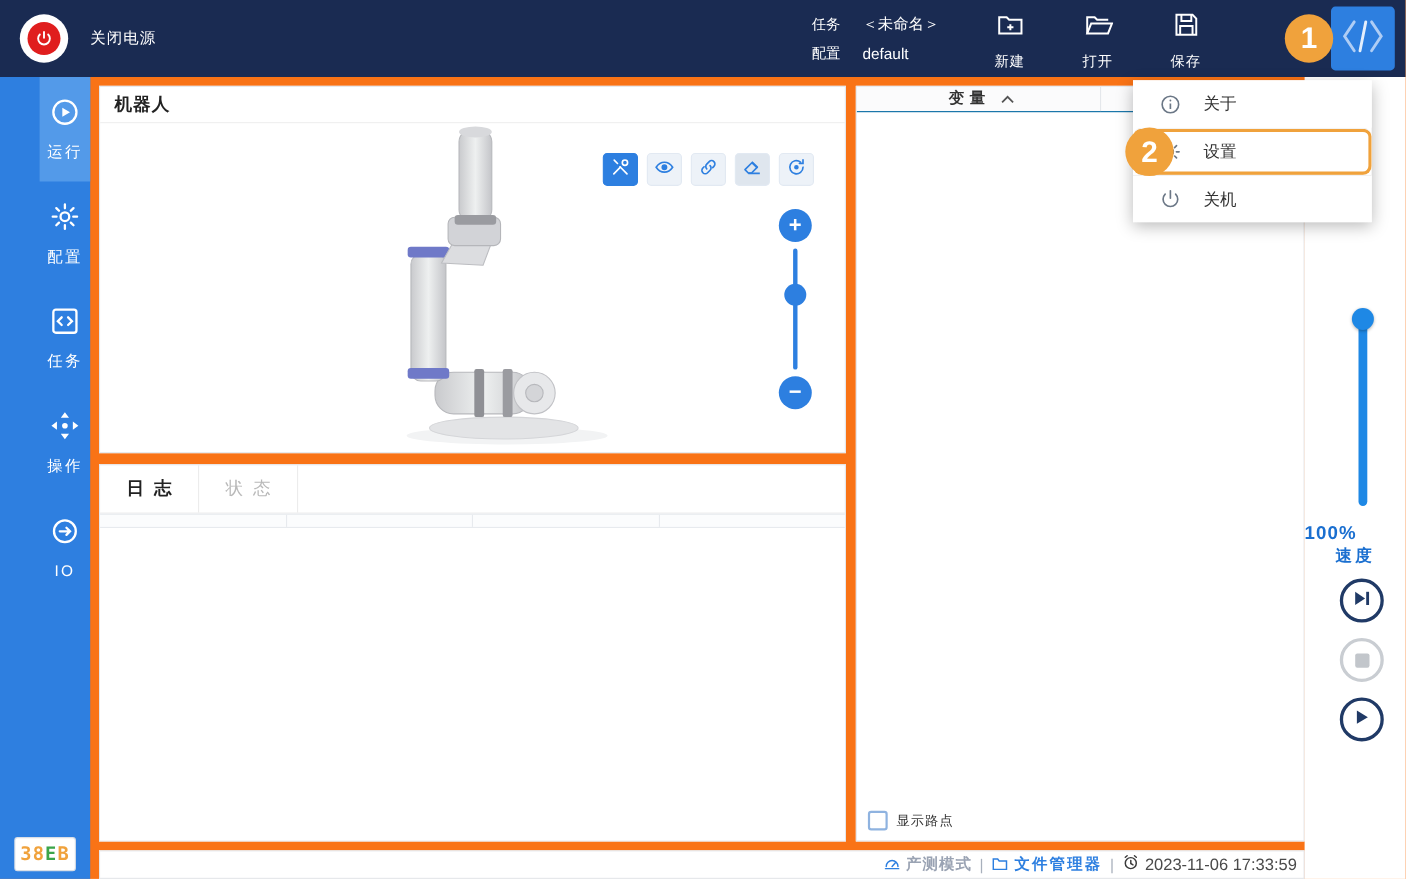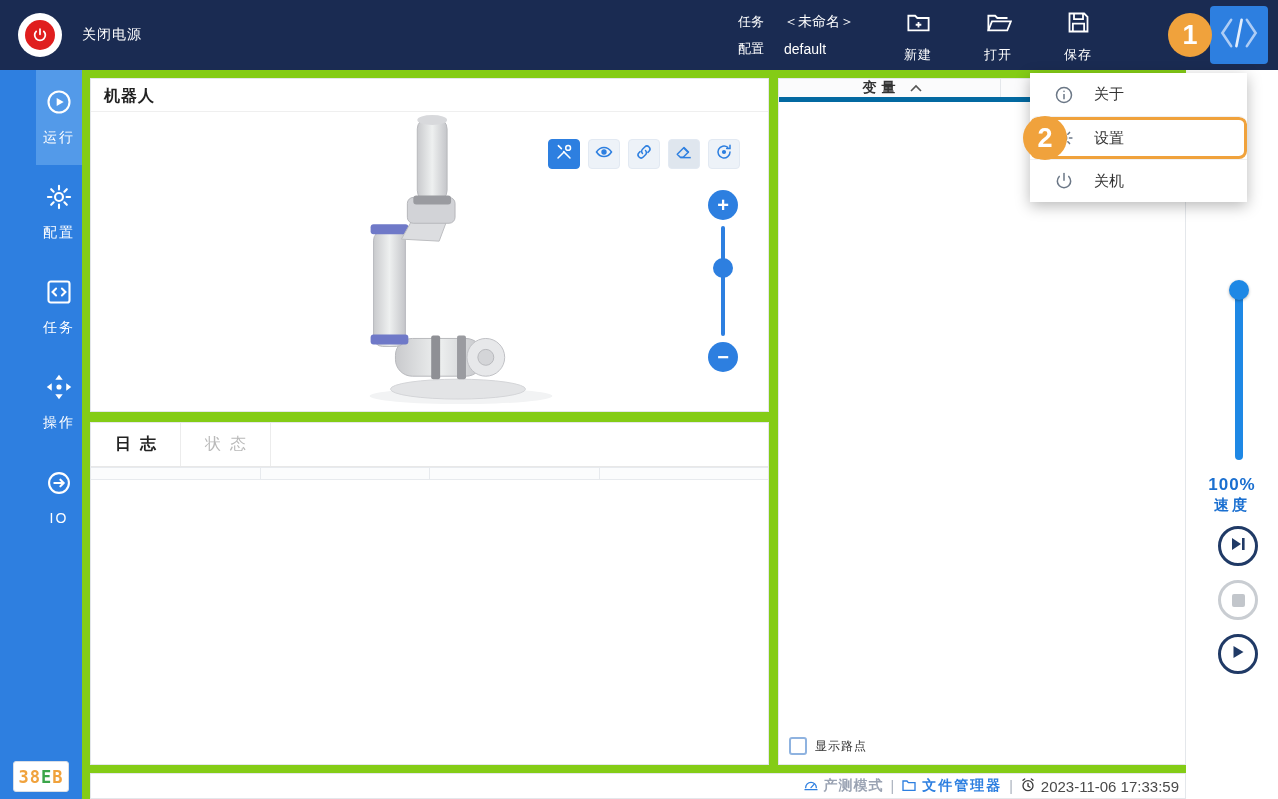--- a/index.html
+++ b/index.html
@@ -1,18 +1,18 @@
 <!DOCTYPE html>
 <html><head>
 <meta charset="utf-8">
 <style>
   * { margin:0; padding:0; box-sizing:border-box; }
   html,body { width:1278px; height:799px; background:#fff; }
   body { font-family:"Liberation Sans","DejaVu Sans",sans-serif; }
-  .screen { position:relative; width:1278px; height:799px; overflow:hidden; background:#84cc16; }
+  .screen { position:relative; width:1278px; height:799px; overflow:hidden; background:#f97316; }
 
   
   .topbar { position:absolute; left:0; top:0; width:1278px; height:70px; background:#1A2B52; color:#fff; }
   .tb-power { position:absolute; left:18px; top:13px; display:flex; align-items:center; gap:20px; cursor:pointer; }
   .power-circle { width:44px; height:44px; border-radius:50%; background:#fff; display:flex; align-items:center; justify-content:center; }
   .power-inner { width:30px; height:30px; border-radius:50%; background:#E01E1E; display:flex; align-items:center; justify-content:center; }
   .power-inner svg { width:16px; height:16px; }
   .tb-power-label { font-size:14px; letter-spacing:1px; }
   .tb-meta { position:absolute; left:738px; top:0; height:70px; display:flex; flex-direction:column; justify-content:center; gap:9px; }
   .tb-meta-row { display:flex; align-items:center; }
@@ -74,37 +74,37 @@
   .cb.checked::after { content:"✓"; }
   .cb-label { font-size:14px; color:#333; margin-left:5px; margin-right:15px; }
   .clear-btn { margin-left:26px; width:82px; height:25px; background:#FB5355; color:#fff; border:none; border-radius:3px; font-size:14px; letter-spacing:6px; padding-left:6px; display:flex; align-items:center; justify-content:center; cursor:pointer; font-family:inherit; }
   .thead { height:13px; display:flex; border-top:1px solid #E7EAEE; border-bottom:1px solid #E7EAEE; background:#FBFCFD; }
   .th { flex:1; border-right:1px solid #E7EAEE; }
   .th:last-child { border-right:none; }
   .log-body { flex:1; background:#fff; }
 
   
   .vars-panel { position:absolute; left:778px; top:78px; width:408px; height:687px; background:#fff; border:1px solid #E4E7EB; }
-  .vp-header { height:23px; display:flex; border-bottom:5px solid #0369a1; background:#FBFBFC;flex-direction:column; }
+  .vp-header { height:23px; display:flex; border-bottom:1px solid #0369a1; background:#FBFBFC; }
   .vp-cell-left { width:222px; border-right:1px solid #E4E7EB; display:flex; align-items:center; justify-content:center; gap:9px; }
   .vp-title { font-size:14px; font-weight:bold; color:#333; letter-spacing:5px; padding-left:5px; }
   .vp-chevron { display:flex; cursor:pointer; }
   .vp-cell-right { flex:1; }
   .waypoints { position:absolute; left:10px; bottom:9px; display:flex; align-items:center; gap:8px; }
   .wp-cb { width:18px; height:18px; border:2px solid #8FB3E0; border-radius:3px; background:#fff; cursor:pointer; }
   .wp-label { font-size:12px; color:#333; letter-spacing:1px; }
 
   
   .rcol { position:absolute; left:1186px; top:70px; width:92px; height:729px; background:#fff; }
   .cycle { position:absolute; top:112px; left:0; width:100%; display:flex; flex-direction:column; align-items:center; gap:5px; cursor:pointer; color:#203A66; }
   .cycle svg { width:36px; height:36px; }
   .cycle-label { font-size:14px; font-weight:bold; letter-spacing:2px; color:#203A66; }
   .vtrack { position:absolute; left:49px; top:212px; width:8px; height:178px; background:#1E88E5; border-radius:4px; cursor:pointer; }
   .vhandle { position:absolute; left:43px; top:210px; width:20px; height:20px; border-radius:50%; background:#1E88E5; box-shadow:0 1px 3px rgba(0,0,0,.3); cursor:grab; }
-  .speed-value { position:absolute; top:405px; left:0; width:100%; text-align:center; font-size:17px; font-weight:bold; color:#1A6FD0; letter-spacing:1px; }
+  .speed-value { position:absolute; top:405px; left:0; width:100%; text-align:left; font-size:17px; font-weight:bold; color:#1A6FD0; letter-spacing:1px; }
   .speed-label { position:absolute; top:426px; left:0; width:100%; text-align:center; font-size:15px; font-weight:bold; color:#1A6FD0; letter-spacing:3px; }
   .ctl { position:absolute; left:32px; width:40px; height:40px; border-radius:50%; border:3px solid #203A66; background:#fff; display:flex; align-items:center; justify-content:center; cursor:pointer; }
   .ctl-step { top:456px; } .ctl-stop { top:510px; border-color:#C9CDD2; } .ctl-play { top:564px; }
   .ctl svg { width:16px; height:16px; }
   .stop-square { width:13px; height:13px; background:#C2C6CB; border-radius:2px; }
 
   
   .statusbar { position:absolute; left:90px; top:773px; width:1096px; height:26px; background:#fff; border:1px solid #E4E7EB; display:flex; align-items:center; justify-content:flex-end; gap:7px; padding-right:6px; font-size:14px; }
   .sb-group { display:flex; align-items:center; gap:5px; }
   .sb-group svg { width:16px; height:16px; }

